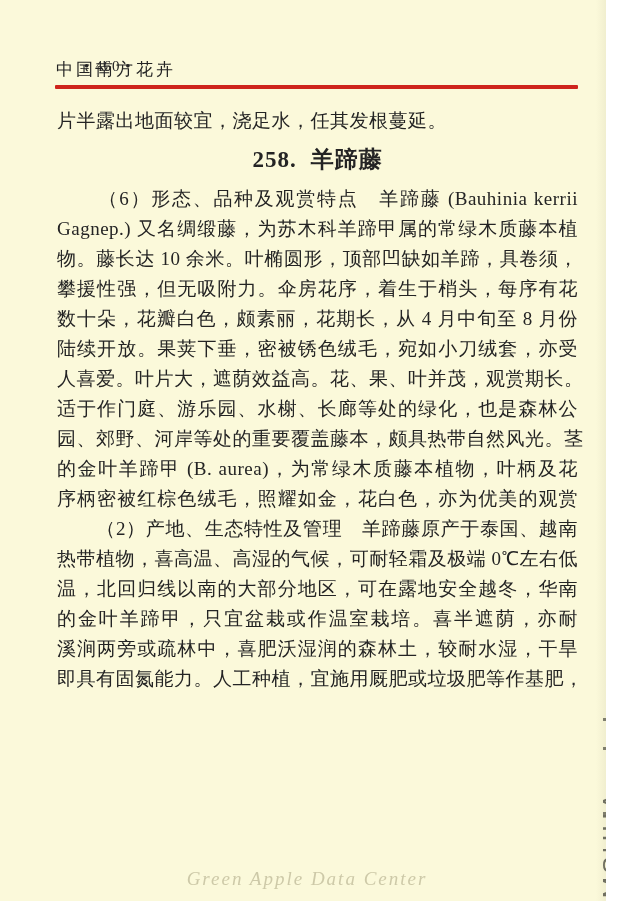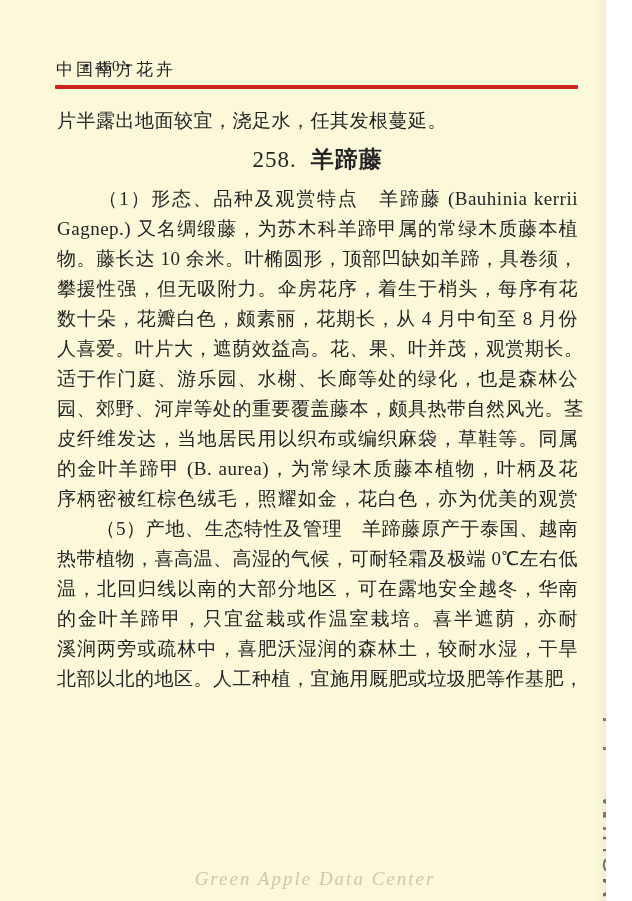--- a/index.html
+++ b/index.html
@@ -81,28 +81,28 @@
   }
   .section-heading {
     height: 48px;
     line-height: 48px;
     text-align: center;
     font-size: 23px;
     font-weight: bold;
     letter-spacing: 1px;
   }
   .section-heading .num {
-    font-weight: normal;
+    font-weight: bold;
     margin-right: 14px;
   }
 
   
   .watermark {
     position: absolute;
-    left: 12px;
+    left: 4px;
     width: 100%;
     top: 868px;
     text-align: center;
     font-style: italic;
     font-size: 19px;
     letter-spacing: 2px;
     color: rgba(168, 162, 128, 0.55);
   }
 
   
@@ -147,40 +147,40 @@
 
   <div class="body-text">
 
     <div class="t-line end">片半露出地面较宜，浇足水，任其发根蔓延。</div>
 
     <div class="section-heading">
       <span class="num">258.</span><span>羊蹄藤</span>
     </div>
 
     <div>
-      <div class="t-line">　　（1）形态、品种及观赏特点　羊蹄藤 (Bauhinia kerrii</div>
+      <div class="t-line">　　（6）形态、品种及观赏特点　羊蹄藤 (Bauhinia kerrii</div>
       <div class="t-line">Gagnep.) 又名绸缎藤，为苏木科羊蹄甲属的常绿木质藤本植</div>
       <div class="t-line">物。藤长达 10 余米。叶椭圆形，顶部凹缺如羊蹄，具卷须，</div>
       <div class="t-line">攀援性强，但无吸附力。伞房花序，着生于梢头，每序有花</div>
       <div class="t-line">数十朵，花瓣白色，颇素丽，花期长，从 4 月中旬至 8 月份</div>
+      <div class="t-line">陆续开放。果荚下垂，密被锈色绒毛，宛如小刀绒套，亦受</div>
       <div class="t-line">人喜爱。叶片大，遮荫效益高。花、果、叶并茂，观赏期长。</div>
       <div class="t-line">适于作门庭、游乐园、水榭、长廊等处的绿化，也是森林公</div>
       <div class="t-line">园、郊野、河岸等处的重要覆盖藤本，颇具热带自然风光。茎</div>
-      <div class="t-line">皮纤维发达，当地居民用以织布或编织麻袋，草鞋等。同属</div>
       <div class="t-line">的金叶羊蹄甲 (B. aurea)，为常绿木质藤本植物，叶柄及花</div>
       <div class="t-line">序柄密被红棕色绒毛，照耀如金，花白色，亦为优美的观赏</div>
     </div>
 
     <div>
-      <div class="t-line">　　（5）产地、生态特性及管理　羊蹄藤原产于泰国、越南</div>
+      <div class="t-line">　　（2）产地、生态特性及管理　羊蹄藤原产于泰国、越南</div>
       <div class="t-line">热带植物，喜高温、高湿的气候，可耐轻霜及极端 0℃左右低</div>
       <div class="t-line">温，北回归线以南的大部分地区，可在露地安全越冬，华南</div>
       <div class="t-line">的金叶羊蹄甲，只宜盆栽或作温室栽培。喜半遮荫，亦耐</div>
       <div class="t-line">溪涧两旁或疏林中，喜肥沃湿润的森林土，较耐水湿，干旱</div>
-      <div class="t-line">北部以北的地区。人工种植，宜施用厩肥或垃圾肥等作基肥，</div>
+      <div class="t-line">即具有固氮能力。人工种植，宜施用厩肥或垃圾肥等作基肥，</div>
     </div>
 
   </div>
 
   <div class="watermark">Green Apple Data Center</div>
 
   <div class="side-label">MSHUA</div>
 
   <div class="artifact a1"></div>
   <div class="artifact a2"></div>

